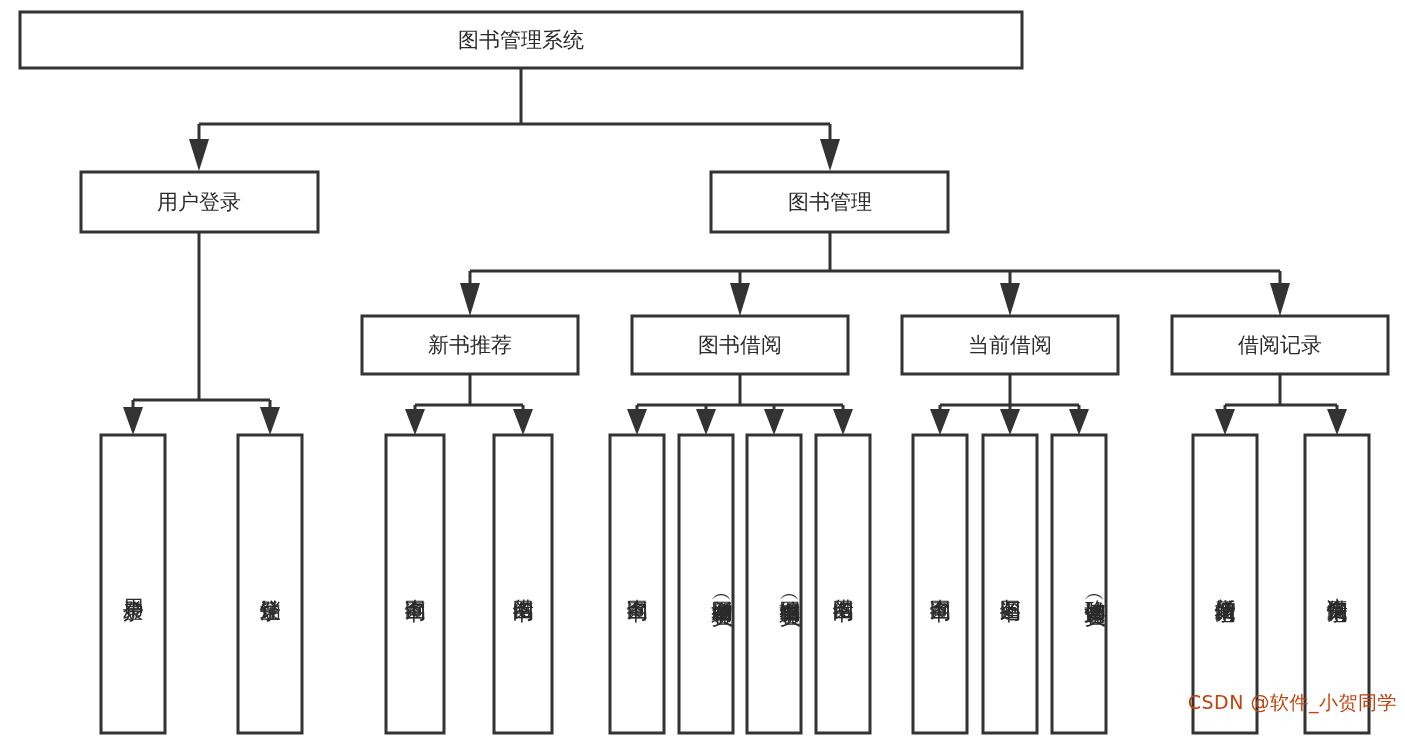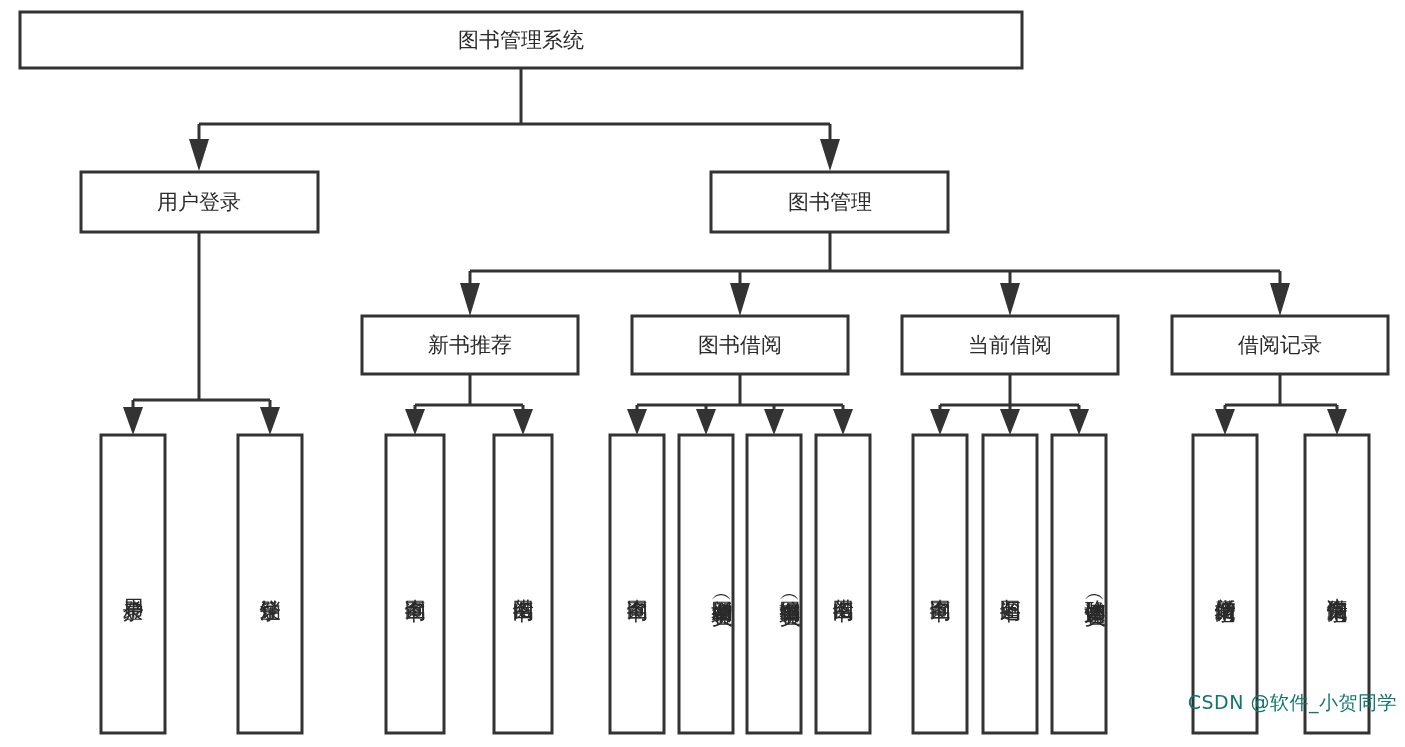--- a/index.html
+++ b/index.html
@@ -67,21 +67,21 @@
     letter-spacing: 1px;
     pointer-events: none;
     text-align: center;
   }
   .watermark {
     position: absolute;
     right: 8px;
     bottom: 6px;
     font-family: "DejaVu Sans", "Liberation Sans", sans-serif;
     font-size: 19px;
-    color: #0f766e;
+    color: #c2410c;
     letter-spacing: 0.5px;
     white-space: nowrap;
   }
 </style>
 </head>
 <body>
 
 <div id="diagram-root">
 
   <svg id="diagram-canvas" viewBox="0 0 1405 747">

